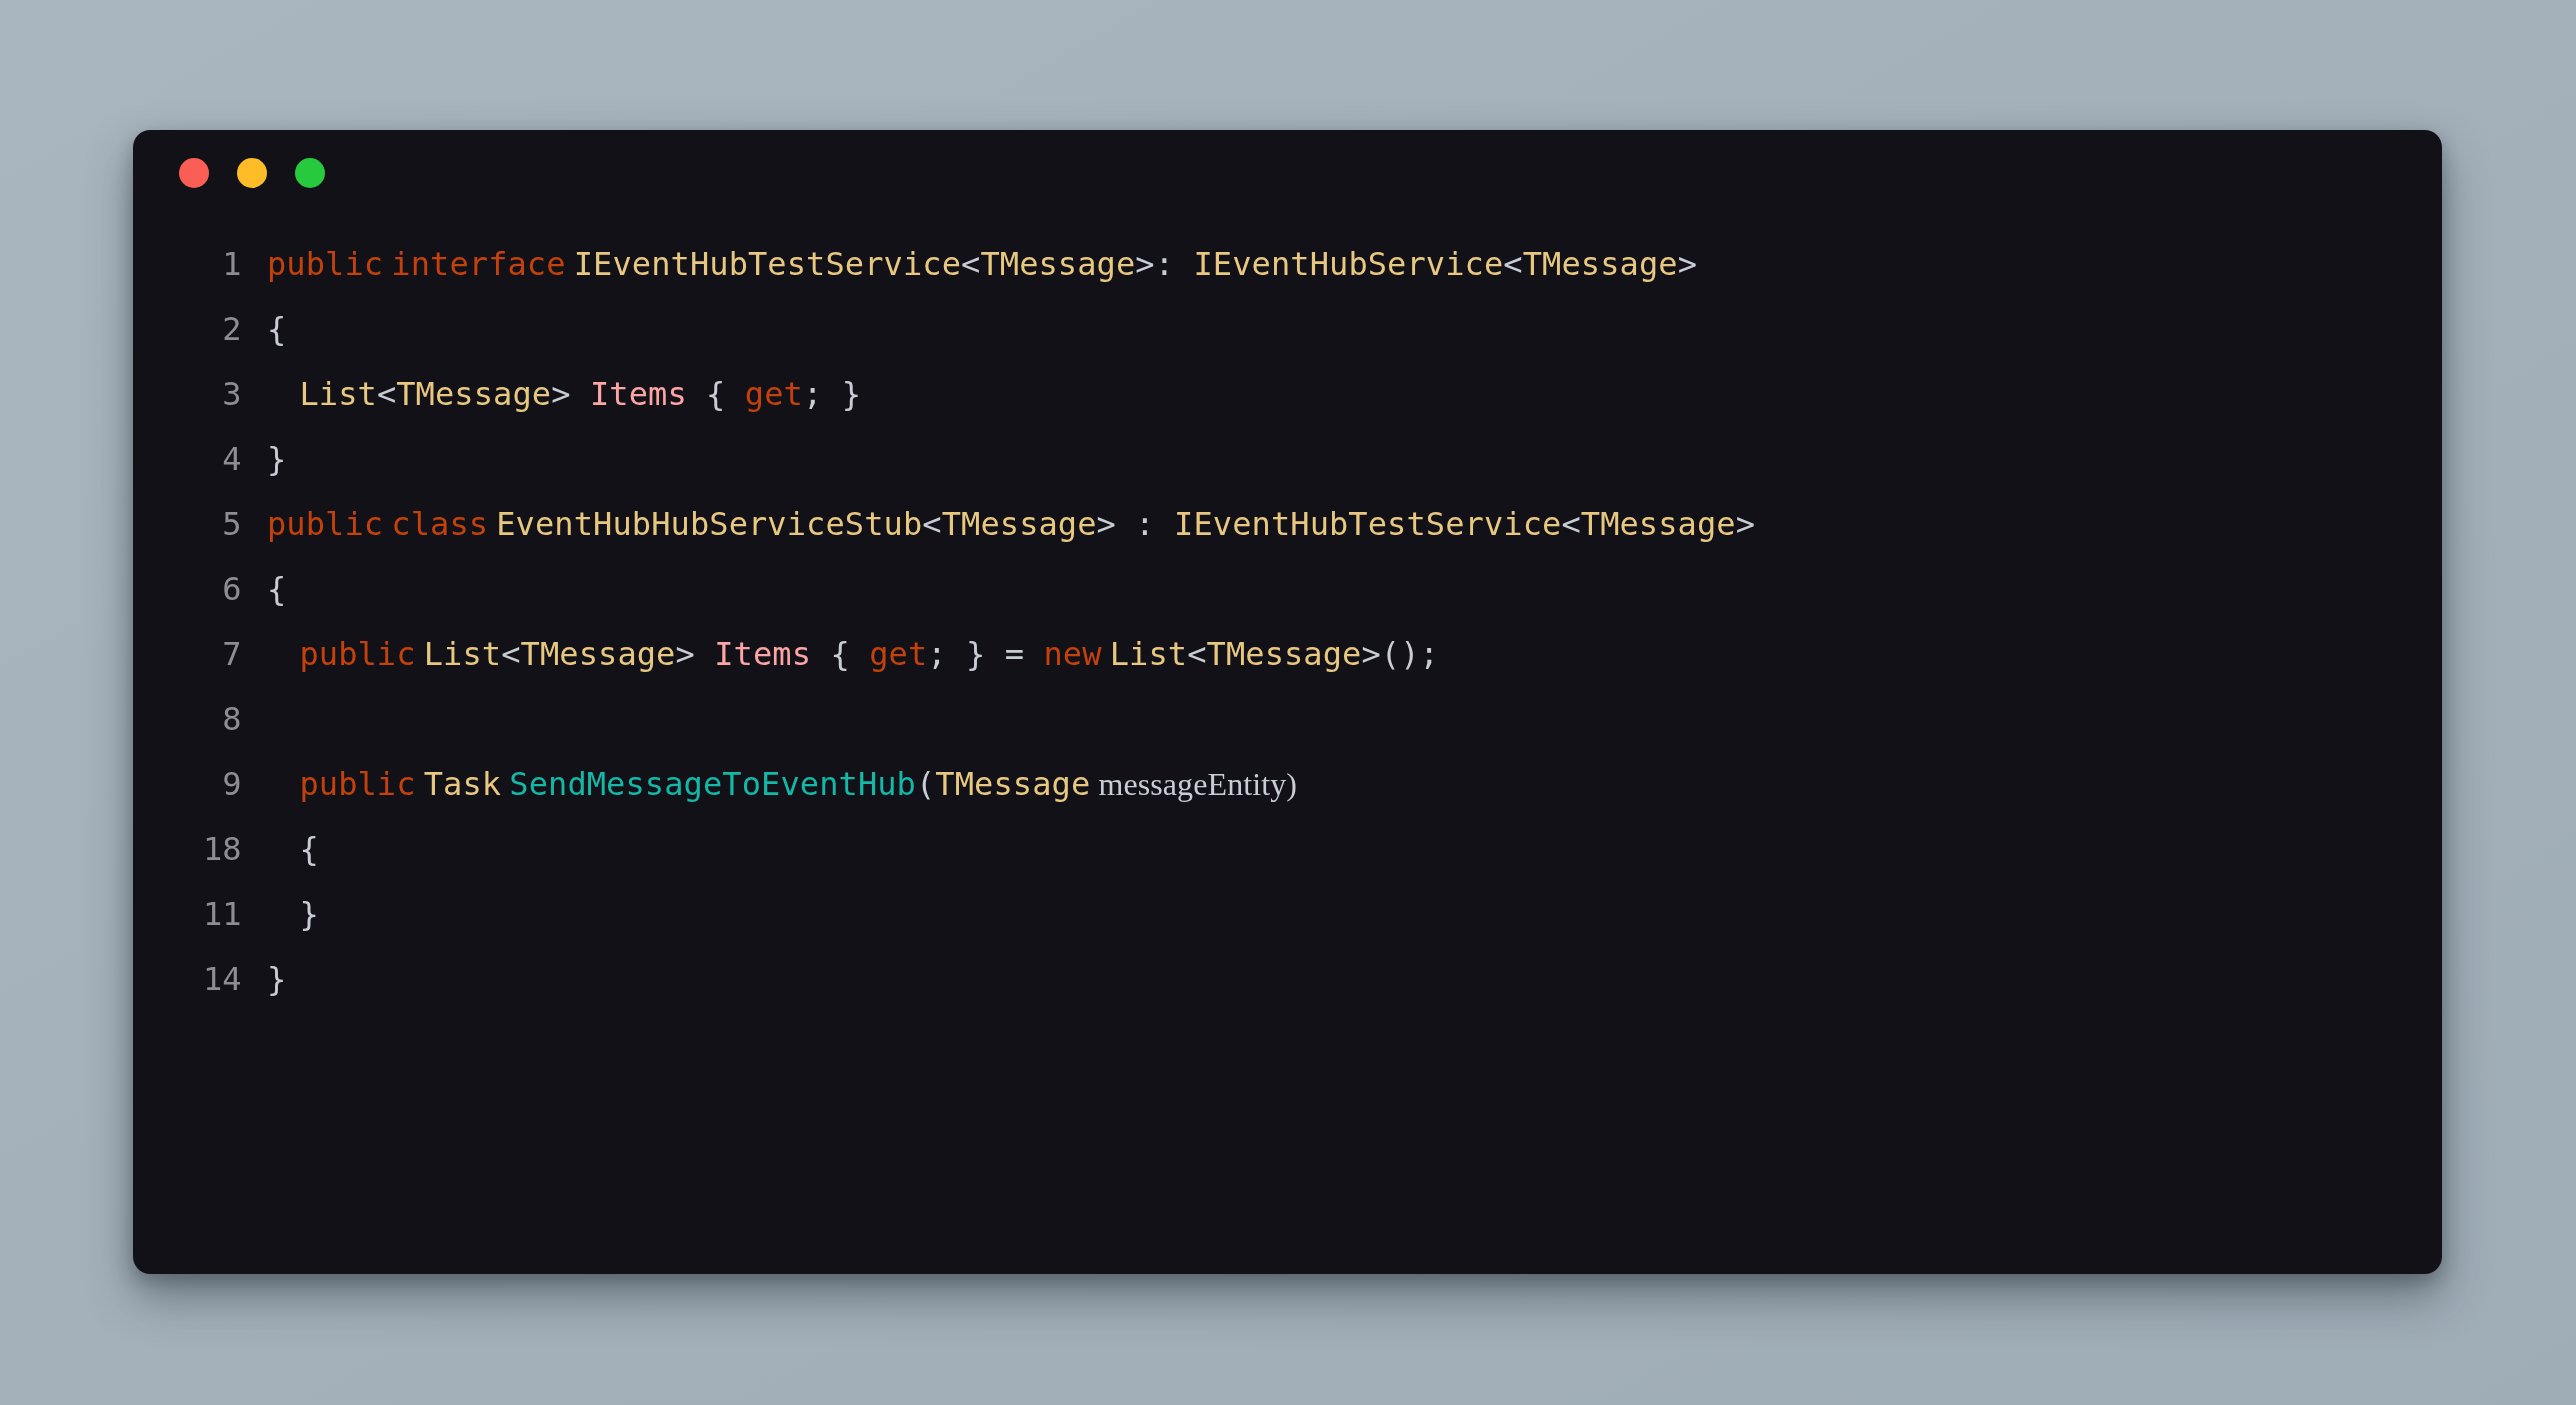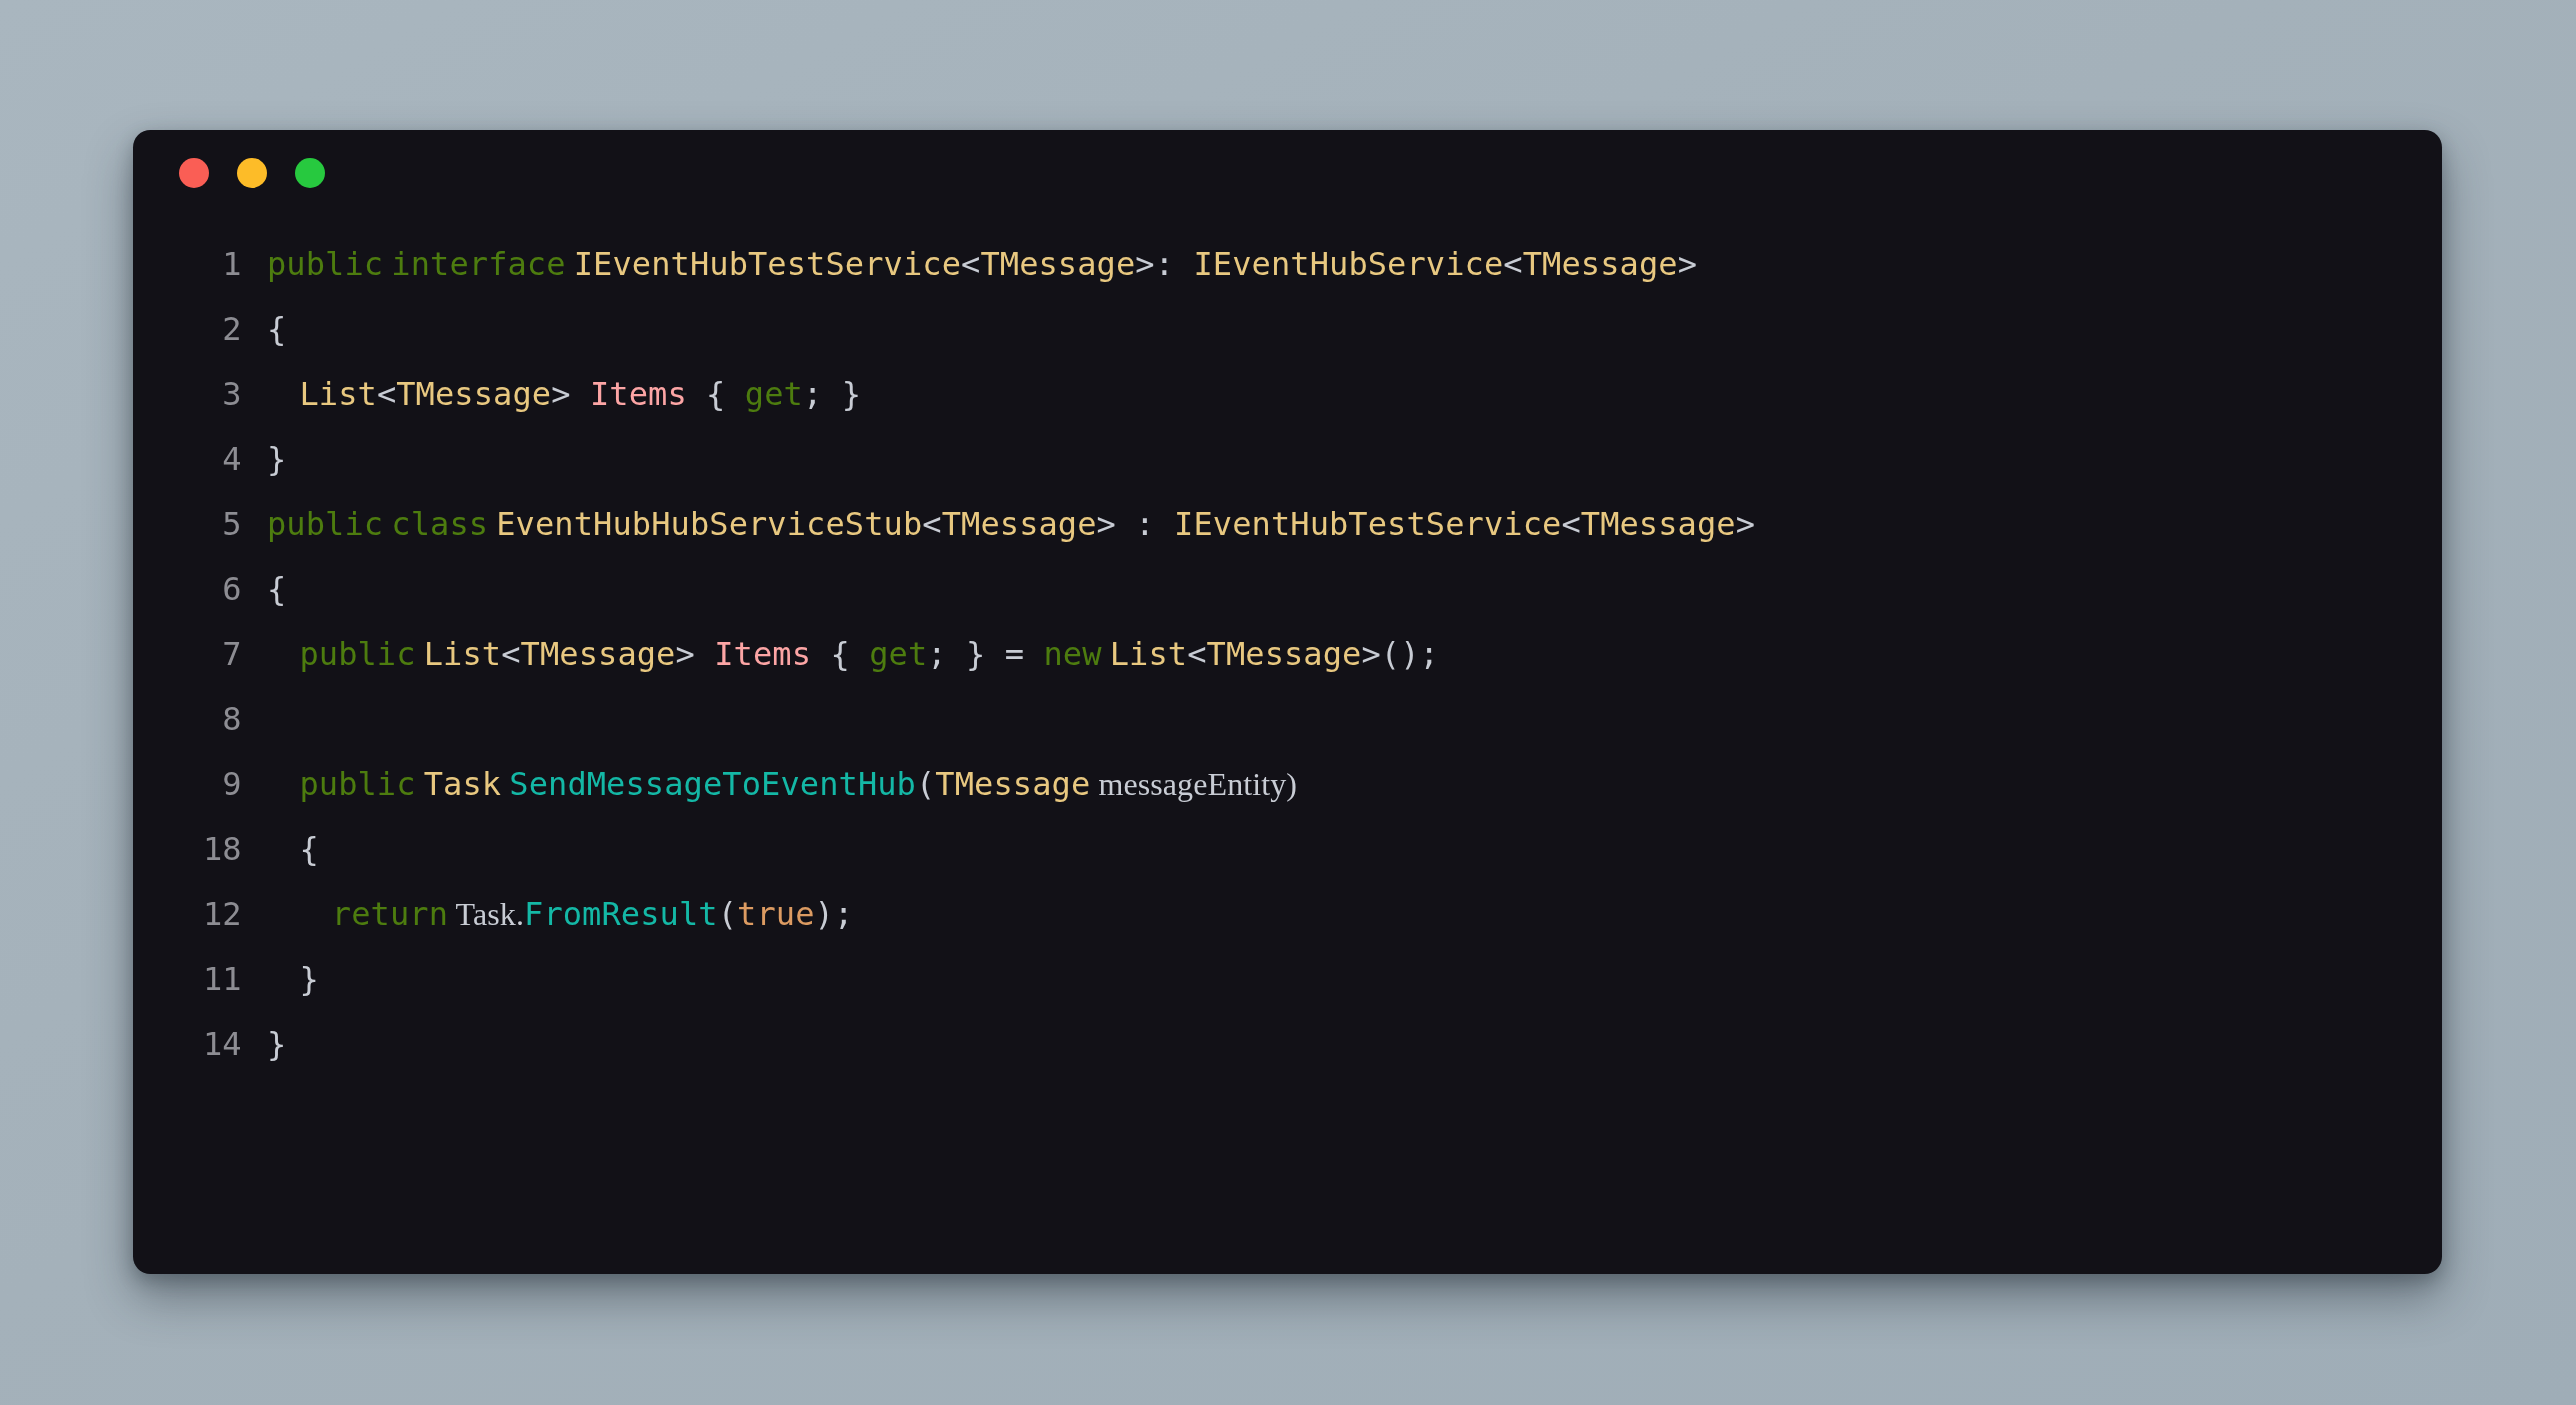--- a/index.html
+++ b/index.html
@@ -98,21 +98,21 @@
   
   .t-kw    { color: #d778ec; }
   .t-type  { color: #e8c880; }
   .t-fn    { color: #5fb2f5; }
   .t-prop  { color: #5fb2f5; }
   .t-plain { color: #c8ccd4; font-family: Liberation Serif, serif; }
   .t-punct { color: #c8ccd4; }
   .t-num   { color: #dc9b62; }
 </style>
 <style>
-    .t-kw{color:#4d7c0f;margin-top:44px;}
+    .t-kw{color:#c2410c;margin-top:44px;}
     .t-type{color:#e8c880;margin-top:48px;}
     .t-fn{color:#14b8a6;}
     .t-prop{color:#fca5a5;}
     .t-plain,.t-punct{color:#c8ccd4;}
     .t-num{color:#dc9b62;}
     .lineno{color:#8d8d93;}
   </style></head>
 <body>
 
 <div class="stage">
@@ -130,21 +130,20 @@
     <div class="code-line"><div class="lineno">1</div><div class="linecode"><span class="t-kw">public</span><span class="t-plain"> </span><span class="t-kw">interface</span><span class="t-plain"> </span><span class="t-type">IEventHubTestService</span><span class="t-punct">&lt;</span><span class="t-type">TMessage</span><span class="t-punct">&gt;: </span><span class="t-type">IEventHubService</span><span class="t-punct">&lt;</span><span class="t-type">TMessage</span><span class="t-punct">&gt;</span></div></div>
         <div class="code-line"><div class="lineno">2</div><div class="linecode"><span class="t-punct">{</span></div></div>
         <div class="code-line"><div class="lineno">3</div><div class="linecode"><span class="t-plain">    </span><span class="t-type">List</span><span class="t-punct">&lt;</span><span class="t-type">TMessage</span><span class="t-punct">&gt; </span><span class="t-prop">Items</span><span class="t-punct"> { </span><span class="t-kw">get</span><span class="t-punct">; }</span></div></div>
         <div class="code-line"><div class="lineno">4</div><div class="linecode"><span class="t-punct">}</span></div></div>
         <div class="code-line"><div class="lineno">5</div><div class="linecode"><span class="t-kw">public</span><span class="t-plain"> </span><span class="t-kw">class</span><span class="t-plain"> </span><span class="t-type">EventHubHubServiceStub</span><span class="t-punct">&lt;</span><span class="t-type">TMessage</span><span class="t-punct">&gt; : </span><span class="t-type">IEventHubTestService</span><span class="t-punct">&lt;</span><span class="t-type">TMessage</span><span class="t-punct">&gt;</span></div></div>
         <div class="code-line"><div class="lineno">6</div><div class="linecode"><span class="t-punct">{</span></div></div>
         <div class="code-line"><div class="lineno">7</div><div class="linecode"><span class="t-plain">    </span><span class="t-kw">public</span><span class="t-plain"> </span><span class="t-type">List</span><span class="t-punct">&lt;</span><span class="t-type">TMessage</span><span class="t-punct">&gt; </span><span class="t-prop">Items</span><span class="t-punct"> { </span><span class="t-kw">get</span><span class="t-punct">; } = </span><span class="t-kw">new</span><span class="t-plain"> </span><span class="t-type">List</span><span class="t-punct">&lt;</span><span class="t-type">TMessage</span><span class="t-punct">&gt;();</span></div></div>
         <div class="code-line"><div class="lineno">8</div><div class="linecode"></div></div>
         <div class="code-line"><div class="lineno">9</div><div class="linecode"><span class="t-plain">    </span><span class="t-kw">public</span><span class="t-plain"> </span><span class="t-type">Task</span><span class="t-plain"> </span><span class="t-fn">SendMessageToEventHub</span><span class="t-punct">(</span><span class="t-type">TMessage</span><span class="t-plain"> messageEntity)</span></div></div>
         <div class="code-line"><div class="lineno">18</div><div class="linecode"><span class="t-plain">    </span><span class="t-punct">{</span></div></div>
-        <div class="code-line"><div class="lineno">12</div><div class="linecode"><span class="t-plain">        </span><span class="t-kw">return</span><span class="t-plain"> </span><span class="t-plain">Task.</span><span class="t-fn">FromResult</span><span class="t-punct">(</span><span class="t-num">true</span><span class="t-punct">);</span></div></div>
         <div class="code-line"><div class="lineno">11</div><div class="linecode"><span class="t-plain">    </span><span class="t-punct">}</span></div></div>
         <div class="code-line"><div class="lineno">14</div><div class="linecode"><span class="t-punct">}</span></div></div>
       </div>
 
   </div>
 
 </div>
 
 
 </body></html>

